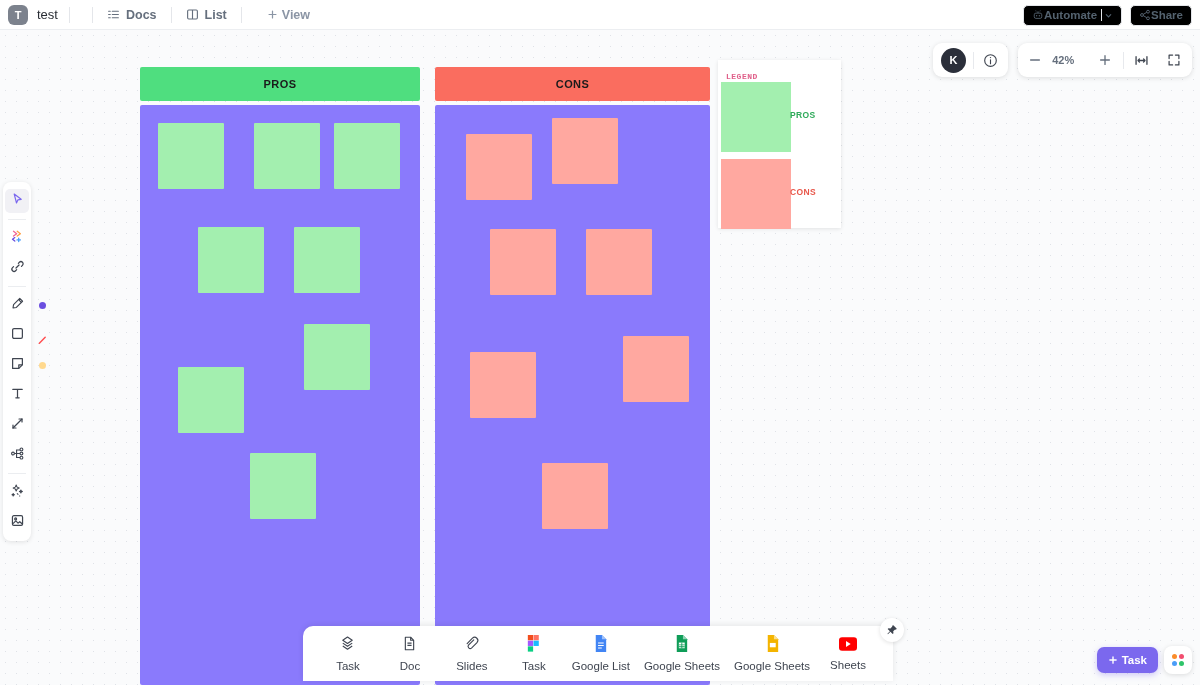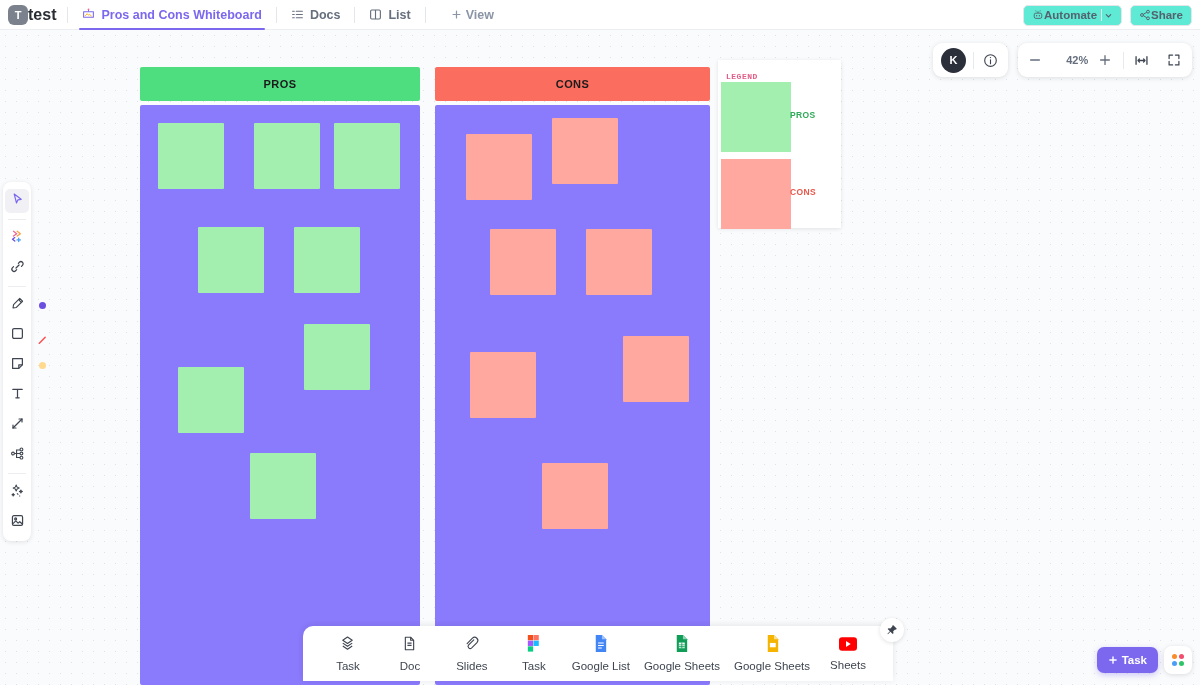--- a/index.html
+++ b/index.html
@@ -20,21 +20,21 @@
     border-bottom: 1px solid #eceef1;
     z-index: 40;
   }
   .ws-avatar {
     width: 20px; height: 20px; border-radius: 6px;
     background: #7c828d; color: #fff;
     font-size: 11px; font-weight: 700;
     display: flex; align-items: center; justify-content: center;
     margin-left: 8px;
   }
-  .ws-name { font-size: 16px; font-weight: 700; color: #292d34; }
+  .ws-name { font-size: 13px; font-weight: 400; color: #292d34; margin-left: 9px; }
   .tb-sep { width: 1px; height: 16px; background: #e4e6ea; margin: 0 11px; }
   .tab {
     display: flex; align-items: center; gap: 6px;
     height: 29px; padding: 0 3px;
     font-size: 12.5px; font-weight: 600; color: #656f7d;
     position: relative; cursor: pointer;
   }
   .tab.active { color: #7b68ee; }
   .tab.active::after {
     content: ""; position: absolute; left: 0; right: 0; bottom: -1px;
@@ -47,21 +47,21 @@
     margin-left: 14px;
   }
   .topbar-right {
     position: absolute; right: 8px; top: 0; height: 30px;
     display: flex; align-items: center; gap: 8px;
   }
   .pill {
     display: flex; align-items: center; 
     height: 21px; padding: 0 8px;
     border: 1px solid #e4e6ea; border-radius: 5px;
-    background: #5eead4; font-size: 11.5px; color: #54626f; font-weight: 600;
+    background: #000000; font-size: 11.5px; color: #54626f; font-weight: 600;
     cursor: pointer;
   }
   .pill .divider { width: 1px; height: 12px; background: #e4e6ea; margin: 0 2px 0 4px; }
 
   
   .canvas {
     position: absolute; top: 30px; left: 0; width: 1200px; height: 655px;
     background-color: #fafbfc;
     background-image: radial-gradient(circle, #dfe2e7 0.7px, transparent 0.8px);
     background-size: 11px 11px;
@@ -100,21 +100,21 @@
     width: 25px; height: 25px; border-radius: 50%;
     background: #2b2f3a; color: #fff; font-size: 11px; font-weight: 700;
     display: flex; align-items: center; justify-content: center;
     margin: 0 7px 0 8px; cursor: pointer;
   }
   .vline { width: 1px; height: 17px; background: #e7e9ed; }
   .ico-btn {
     display: flex; align-items: center; justify-content: center;
     cursor: pointer; color: #656f7d;
   }
-  .zoom-val { font-size: 11px; color: #656f7d; font-weight: 600; width: 36px; text-align: right; }
+  .zoom-val { font-size: 11px; color: #656f7d; font-weight: 600; width: 36px; text-align: left; }
 
   
   .rail {
     position: absolute; left: 3px; top: 182px; width: 28px;
     background: #fff; border-radius: 8px;
     box-shadow: 0 1px 5px rgba(0,0,0,0.11);
     padding: 4px 0; display: flex; flex-direction: column; align-items: center;
     z-index: 30;
   }
   .tool {
@@ -170,31 +170,20 @@
 </head>
 <body>
 
 <div id="app">
 
   <div class="topbar">
     <div class="ws-avatar">T</div>
     <div class="ws-name">test</div>
     <div class="tb-sep"></div>
 
-    <div class="tab active">
-      <span class="tab-ico">
-        <svg width="13" height="13" viewBox="0 0 16 16" fill="none">
-          <path d="M2 4.5h12v7H2z" stroke="#7b68ee" stroke-width="1.3" stroke-linejoin="round"></path>
-          <path d="M8 2v2.5" stroke="#7b68ee" stroke-width="1.3"></path>
-          <circle cx="8" cy="1.6" r="1.1" fill="#f06595"></circle>
-          <path d="M4.3 9.4l2-2.4 1.7 1.9 1.5-1.2 2.2 2.5" stroke="#ffb020" stroke-width="1.2" fill="none" stroke-linecap="round"></path>
-        </svg>
-      </span>
-      <span>Pros and Cons Whiteboard</span>
-    </div>
     <div class="tb-sep"></div>
 
     <div class="tab">
       <span class="tab-ico">
         <svg width="13" height="13" viewBox="0 0 16 16" fill="none" stroke="#656f7d" stroke-width="1.4" stroke-linecap="round">
           <path d="M2 4h2M2 8h2M2 12h2M6.5 4H14M6.5 8H14M6.5 12H14"></path>
         </svg>
       </span>
       <span>Docs</span>
     </div>

